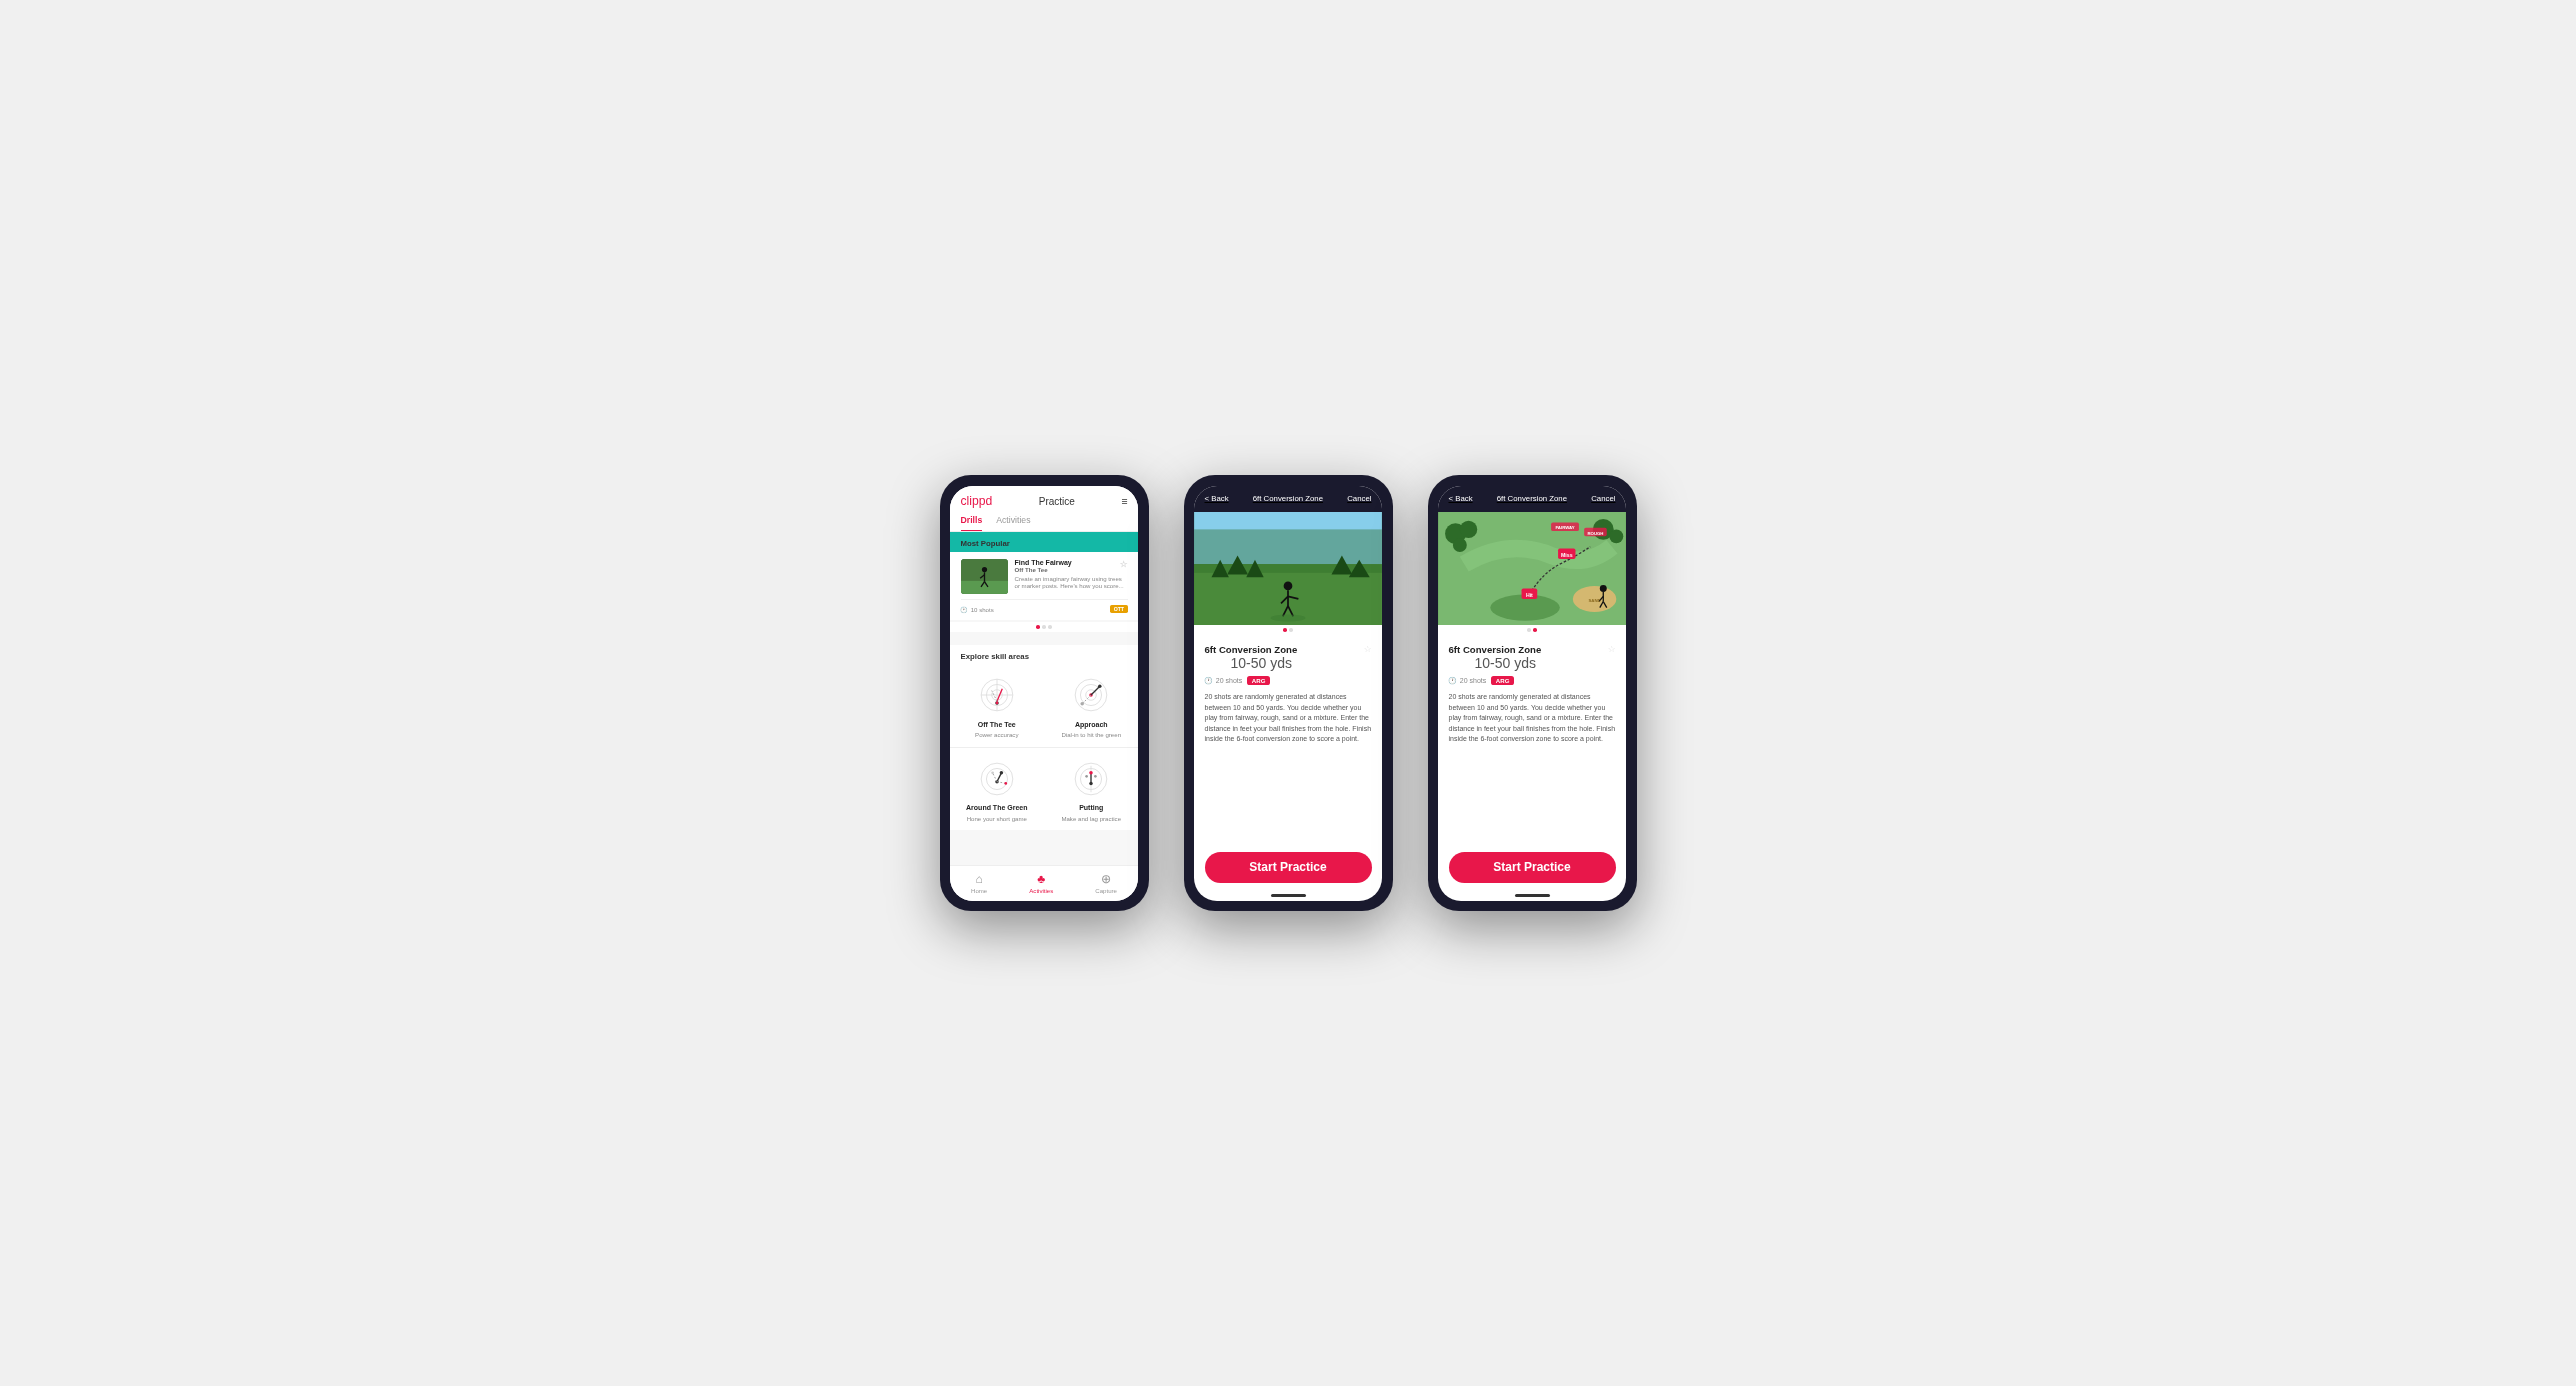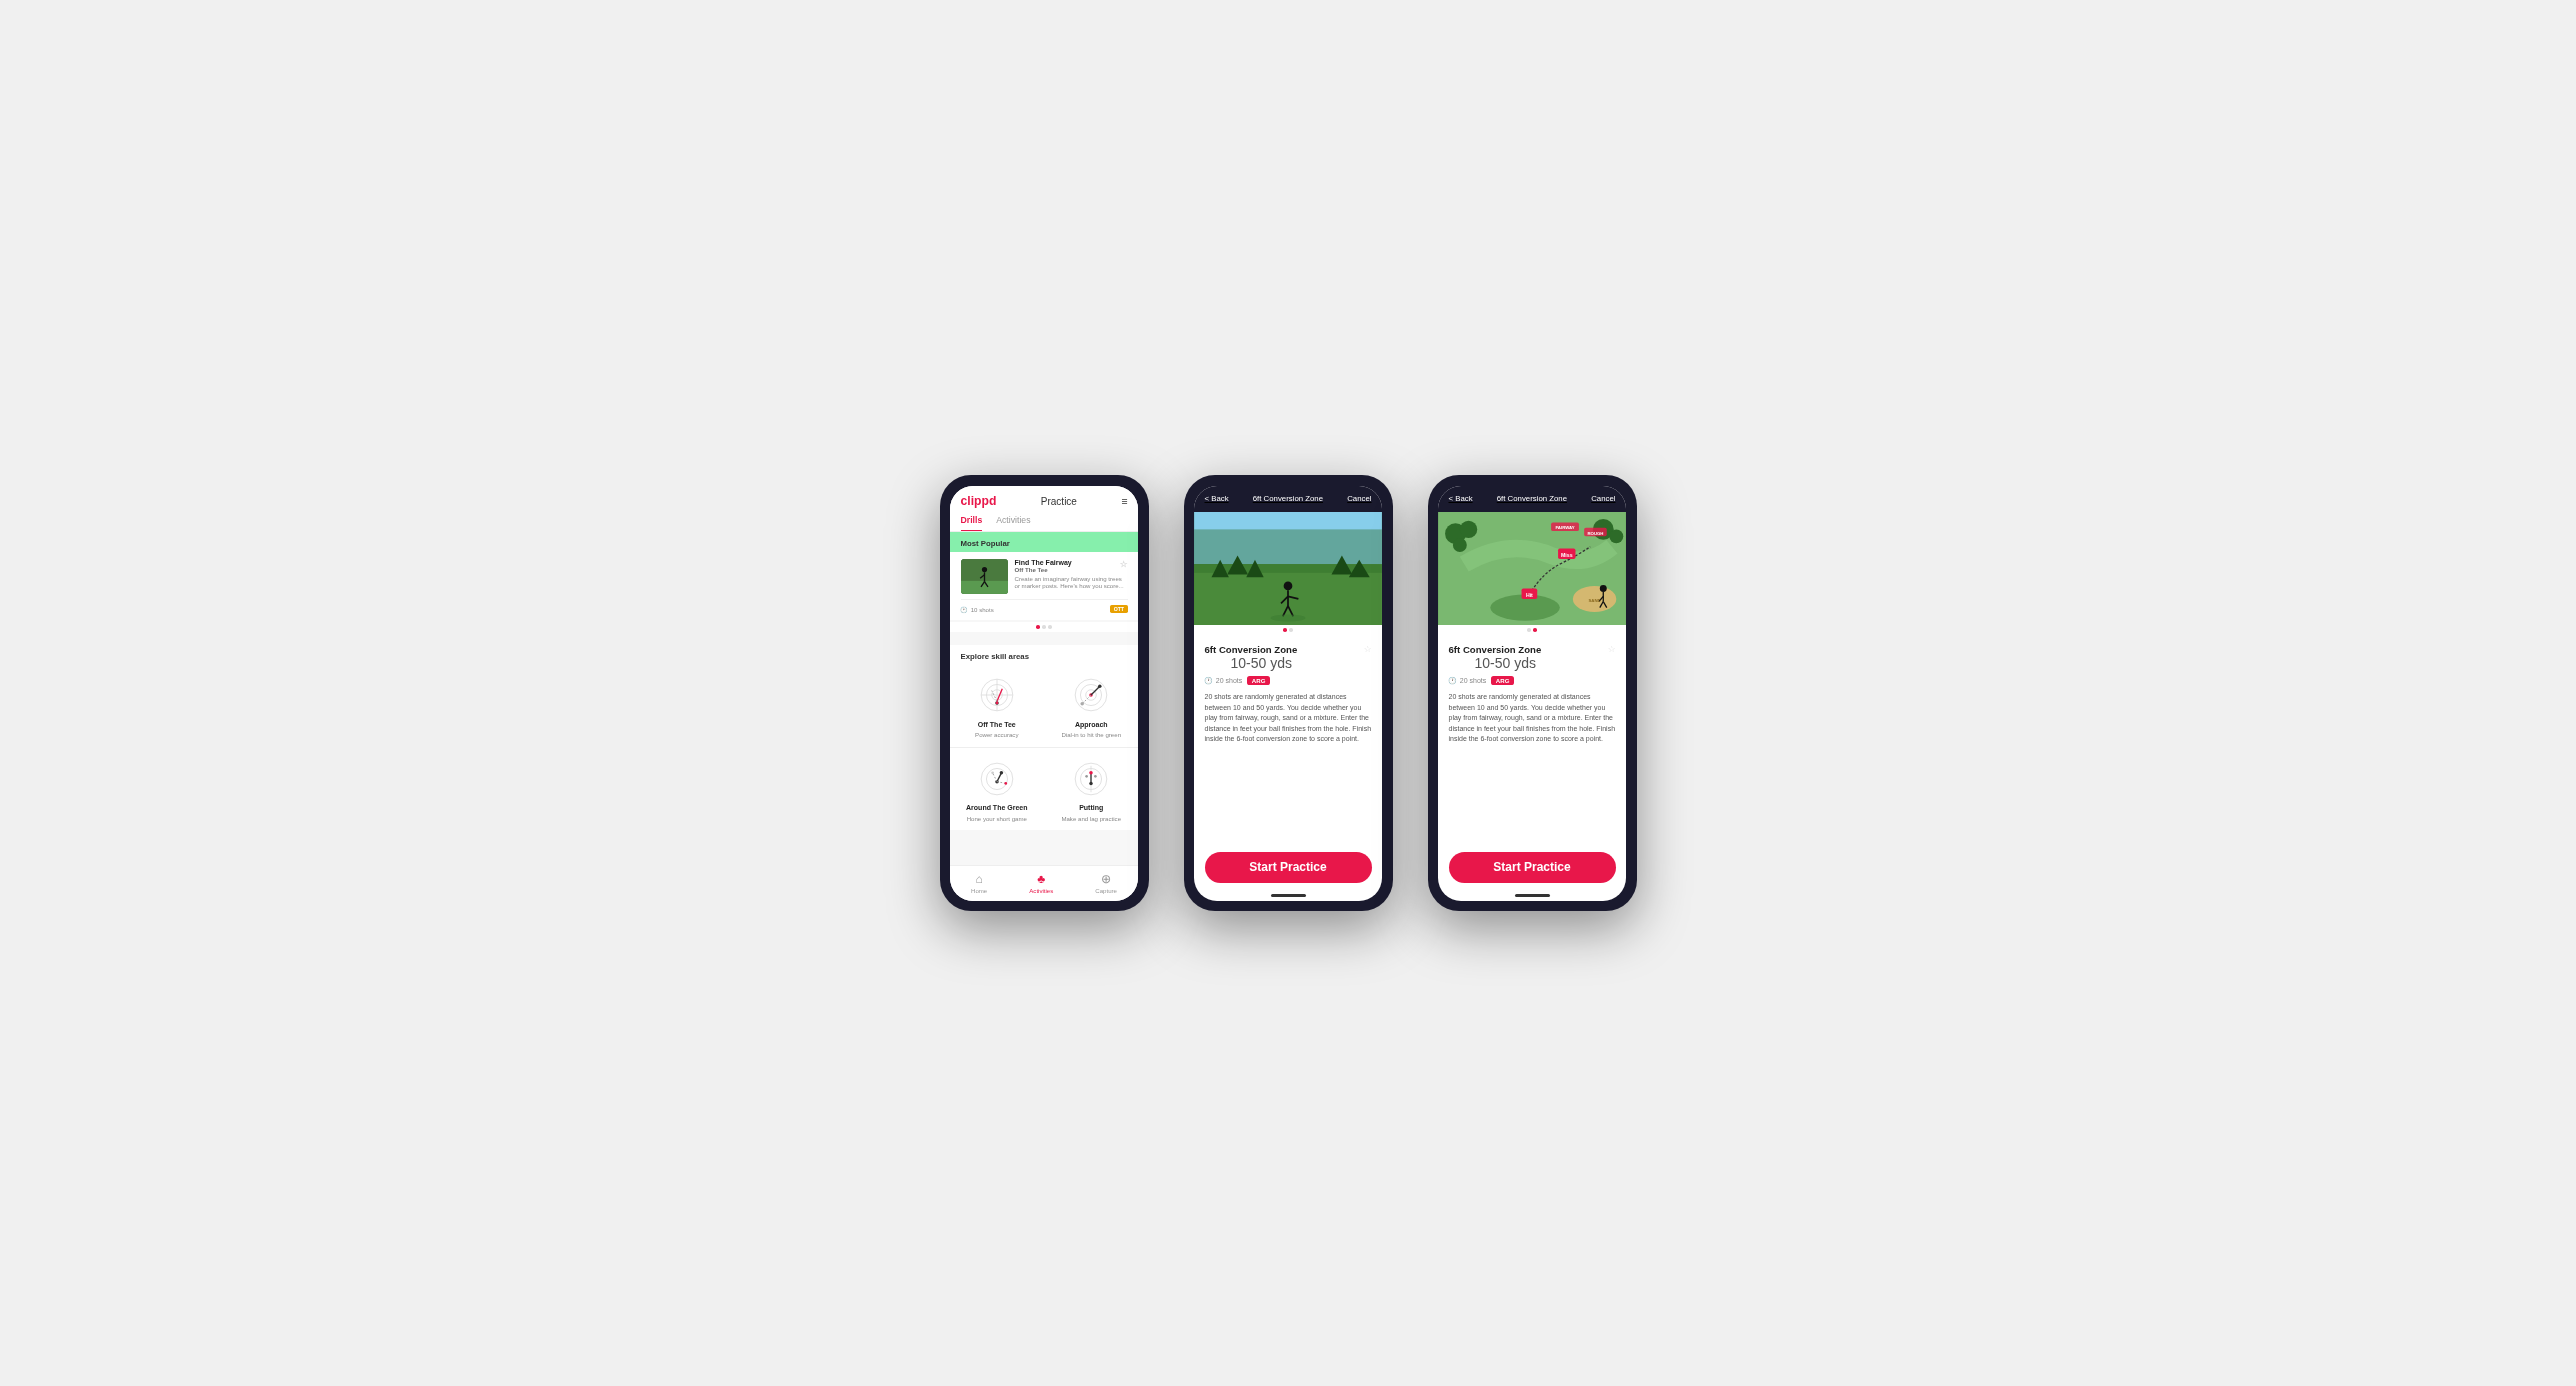--- a/index.html
+++ b/index.html
@@ -45,21 +45,21 @@
 
     .phone1-top-bar {
       display: flex;
       justify-content: space-between;
       align-items: center;
       margin-bottom: 7px;
     }
 
     .logo {
       font-size: 12.2px;
-      font-weight: 700;
+      font-weight: 400;
       color: #e8174a;
     }
 
     .header-title {
       font-size: 10px;
       color: #333;
       font-weight: 500;
     }
 
     .menu-icon {
@@ -90,21 +90,21 @@
       flex: 1;
       overflow-y: auto;
       background: #f7f7f7;
     }
 
     .section-title {
       font-size: 7.8px;
       font-weight: 600;
       color: #333;
       padding: 7px 10.5px 3.5px;
-      background: #86efac;
+      background: #14b8a6;
     }
 
     .most-popular-card {
       background: #fff;
       margin: 0 0 1.7px 0;
       padding: 7px 10.5px;
     }
 
     .drill-card {
       display: flex;

